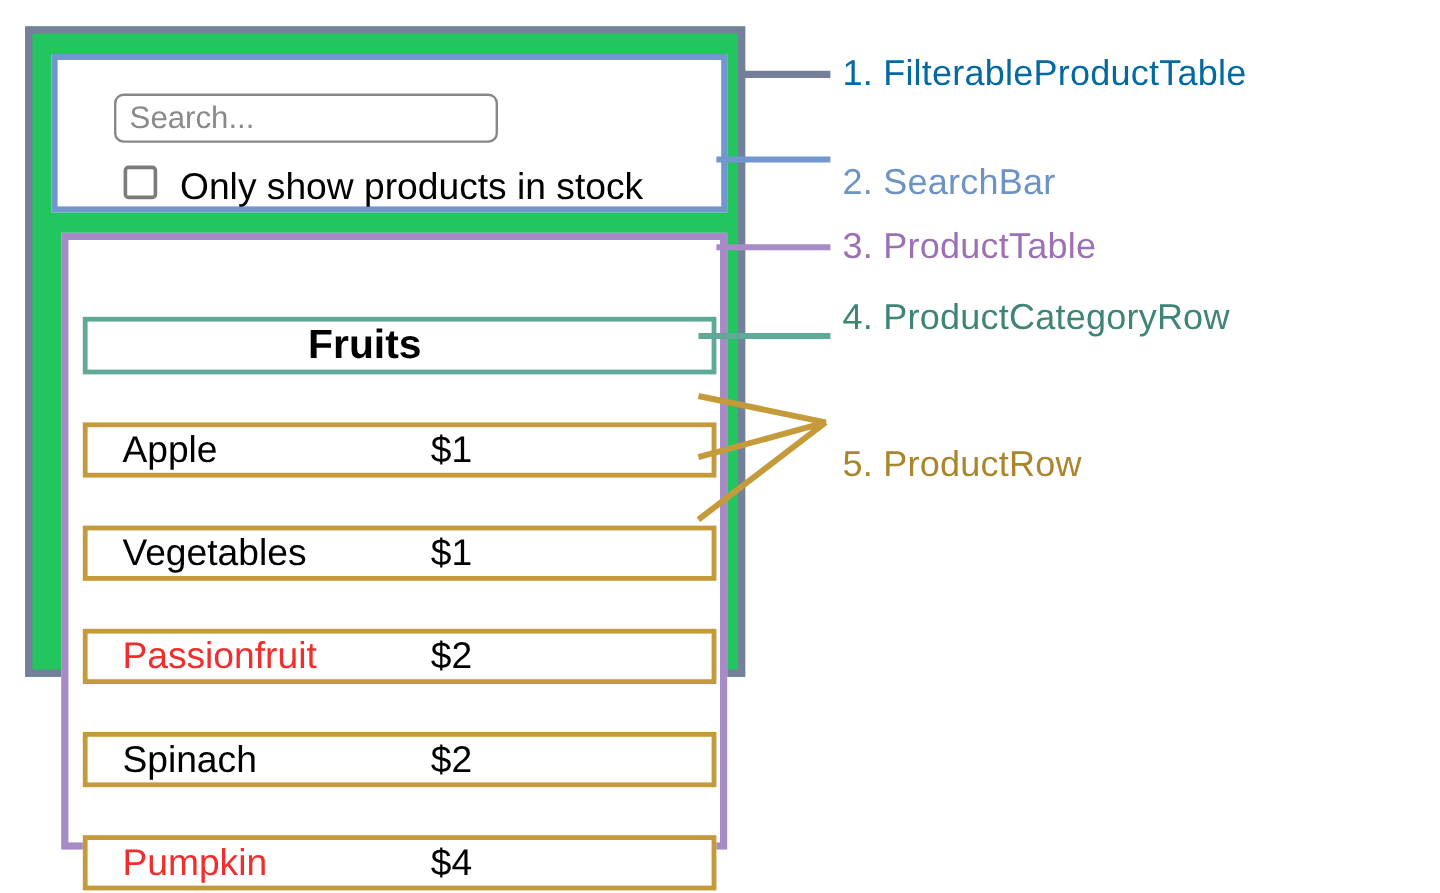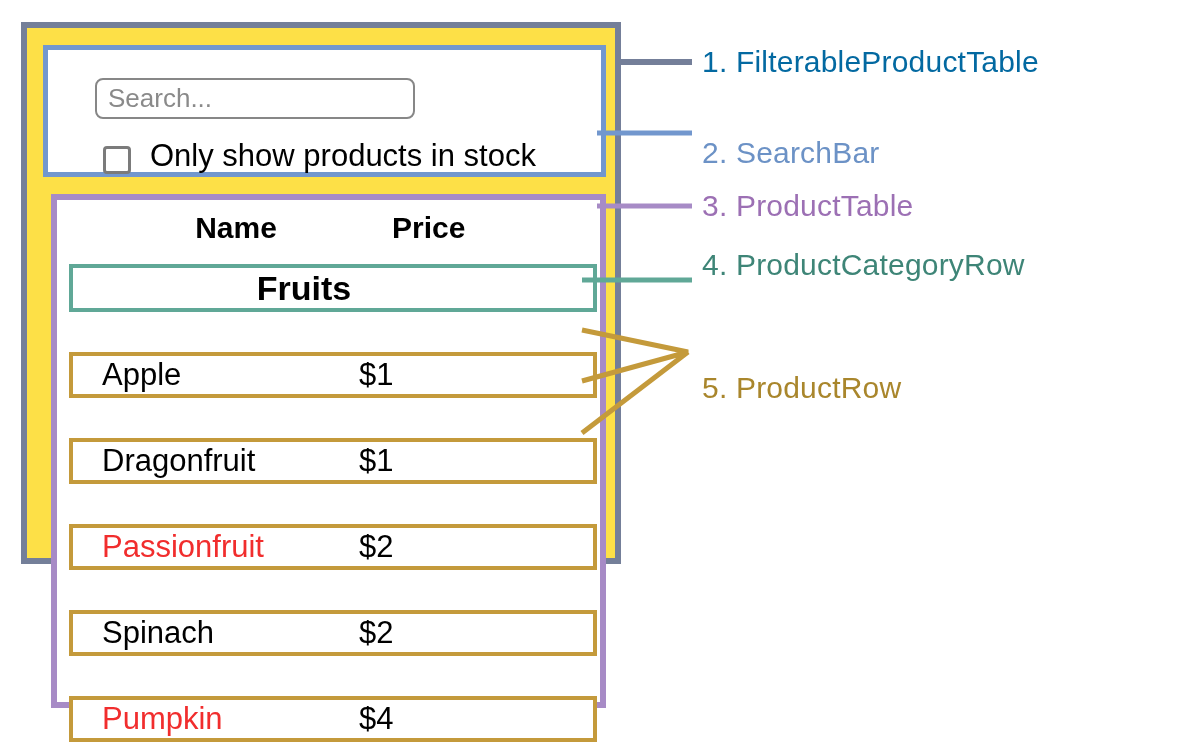--- a/index.html
+++ b/index.html
@@ -4,35 +4,35 @@
 <title>Component Hierarchy Diagram</title>
 <style>
   html,body{margin:0;padding:0;background:#ffffff;}
   .canvas{
     position:relative;width:1200px;height:744px;background:#ffffff;
     font-family:"Liberation Sans",sans-serif;overflow:hidden;
   }
   
   .outer-box{
     position:absolute;left:21px;top:22px;width:600px;height:542px;
-    border:6px solid var(--c-frame);box-sizing:border-box;background:#fde047;
+    border:6px solid var(--c-frame);box-sizing:border-box;background:#22c55e;
   }
   .searchbar-box{
     position:absolute;left:16px;top:17px;width:563px;height:132px;
     border:5px solid var(--c-searchbar);box-sizing:border-box;background:#fff;
   }
   .search-input{
     position:absolute;left:47px;top:28px;width:320px;height:41px;
     box-sizing:border-box;border:2px solid #878787;border-radius:8px;
     font-family:"Liberation Sans",sans-serif;font-size:26px;color:#222;
     padding:0 0 0 11px;outline:none;background:#fff;
   }
   .search-input::placeholder{color:#8a8a8a;opacity:1;}
   .stock-row{
-    position:absolute;left:55px;top:88px;display:flex;align-items:flex-end;gap:19px;
+    position:absolute;left:55px;top:88px;display:flex;align-items:flex-start;gap:19px;
   }
   .checkbox{
     width:22px;height:22px;border:3px solid #7b7b7b;border-radius:4px;
     background:#fff;flex:0 0 auto;
   }
   .stock-label{font-size:31px;color:#000;white-space:nowrap;}
   .table-box{
     position:absolute;left:24px;top:166px;width:555px;height:514px;
     border:6px solid var(--c-table);box-sizing:border-box;background:#fff;
   }
@@ -89,34 +89,30 @@
 
     <div class="searchbar-box">
       <input type="text" class="search-input" placeholder="Search..." style="">
       <div class="stock-row">
         <span class="checkbox"></span>
         <span class="stock-label">Only show products in stock</span>
       </div>
     </div>
 
     <div class="table-box">
-      <div class="headers">
-        <span class="h-name">Name</span>
-        <span class="h-price">Price</span>
-      </div>
       <div id="rows-container">
           <div class="cat-row">
             <span class="cat-label">Fruits</span>
           </div>
           <div class="prod-row">
             <span class="p-name">Apple</span>
             <span class="p-price">$1</span>
           </div>
           <div class="prod-row">
-            <span class="p-name">Dragonfruit</span>
+            <span class="p-name">Vegetables</span>
             <span class="p-price">$1</span>
           </div>
           <div class="prod-row">
             <span class="p-name" style="color: rgb(241, 45, 45);">Passionfruit</span>
             <span class="p-price">$2</span>
           </div>
           <div class="prod-row">
             <span class="p-name">Spinach</span>
             <span class="p-price">$2</span>
           </div>

